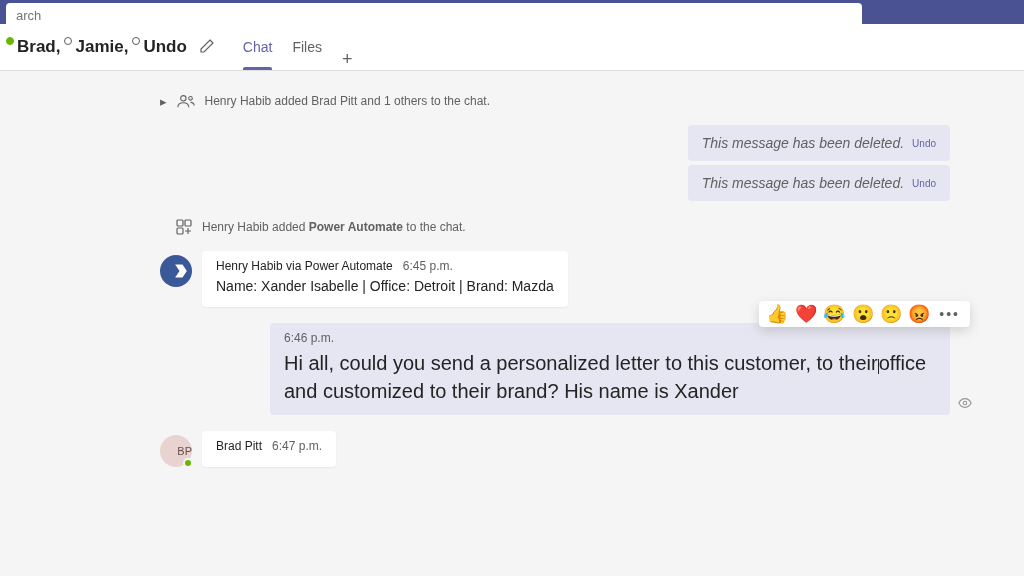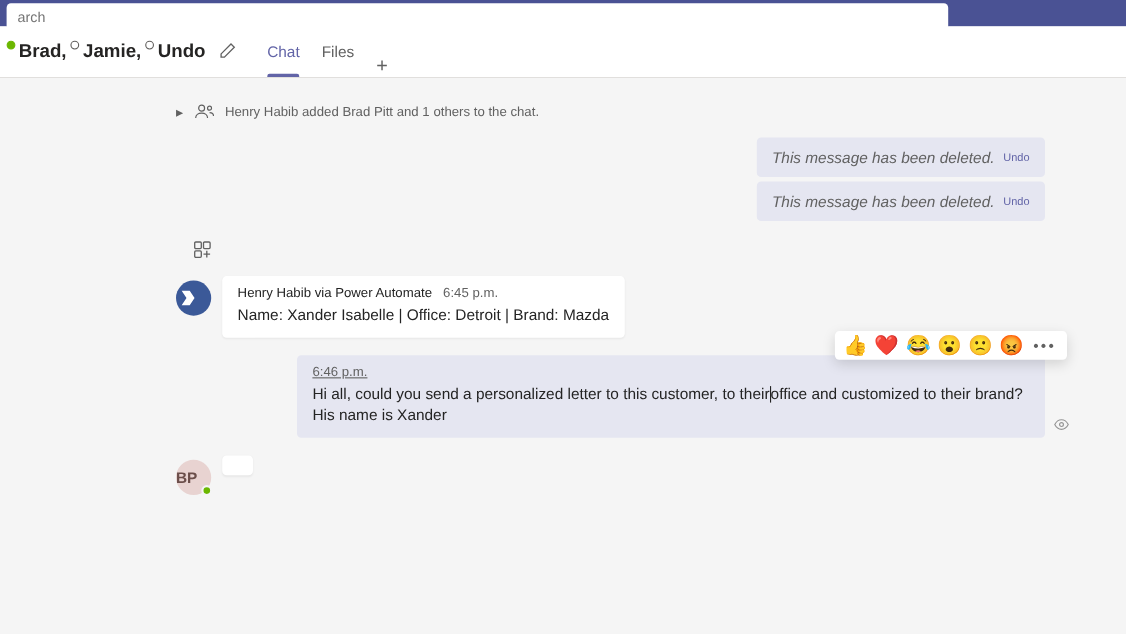--- a/index.html
+++ b/index.html
@@ -29,34 +29,34 @@
     .deleted-col { display: flex; flex-direction: column; align-items: flex-end; gap: 4px; margin: 4px 54px 18px 0; }
     .deleted { background: #e5e6f1; padding: 10px 14px; border-radius: 4px; display: flex; align-items: center; gap: 8px; min-width: 240px; }
     .deleted .txt { font-style: italic; color: #616161; font-size: 14px; }
     .deleted .undo { color: #6264a7; font-size: 10px; cursor: pointer; }
 
     .last-read { display: flex; align-items: center; color: #6264a7; font-size: 12px; margin: 10px 0 16px 0; }
     .last-read::before, .last-read::after { content: ''; flex: 1; height: 1px; background: #6264a7; }
     .last-read span { padding: 0 16px; }
 
     .msg-row { display: flex; margin-bottom: 16px; align-items: flex-start; gap: 10px; }
-    .avatar { width: 32px; height: 32px; border-radius: 50%; display: flex; align-items: center; justify-content: flex-start; font-size: 14px; font-weight: 700; position: relative; flex-shrink: 0; margin-top: 4px; }
+    .avatar { width: 32px; height: 32px; border-radius: 50%; display: flex; align-items: center; justify-content: flex-end; font-size: 11px; font-weight: 400; position: relative; flex-shrink: 0; margin-top: 4px; }
     .avatar.pa { background: #3b5998; }
     .avatar.bp { background: #e8d3d1; color: #6b4e4a; }
     .avatar .presence-dot { position: absolute; bottom: -1px; right: -1px; width: 10px; height: 10px; border-radius: 50%; background: #6bb700; border: 2px solid #f5f5f5; }
     .bubble { background: #fff; border-radius: 4px; padding: 8px 14px 10px 14px; box-shadow: 0 1px 2px rgba(0,0,0,0.06); max-width: 700px; }
     .bubble .head { display: flex; gap: 10px; margin-bottom: 4px; align-items: flex-end; }
     .bubble .name { font-size: 12px; color: #242424; font-weight: 400; }
     .bubble .time { font-size: 12px; color: #616161; }
     .bubble .content { font-size: 14px; color: #242424; line-height: 1.4; text-align: center; }
 
     .self-row { display: flex; flex-direction: column; align-items: flex-end; margin: 0 54px 16px 0; position: relative; }
     .self-bubble { background: #e5e6f1; border-radius: 4px; padding: 8px 14px 10px 14px; max-width: 690px; position: relative; }
-    .self-bubble .time { font-size: 12px; color: #616161; margin-bottom: 4px; text-decoration: underline; }
-    .self-bubble .content { font-size: 14px; color: #242424; line-height: 1.4; }
+    .self-bubble .time { font-size: 12px; color: #616161; margin-bottom: 4px; }
+    .self-bubble .content { font-size: 20px; color: #242424; line-height: 1.4; }
     .cursor { display: inline-block; width: 1px; height: 15px; background: #242424; vertical-align: text-bottom; }
     .seen { position: absolute; right: -22px; bottom: 2px; color: #949494; }
 
     .reaction-bar { position: absolute; top: -22px; right: -20px; background: #fff; border-radius: 4px; box-shadow: 0 4px 12px rgba(0,0,0,0.15); display: flex; align-items: center; gap: 6px; padding: 4px 8px; z-index: 10; }
     .reaction-bar .emoji { font-size: 18px; cursor: pointer; line-height: 1; }
     .reaction-bar .more { color: #616161; font-size: 14px; letter-spacing: 2px; cursor: pointer; padding: 0 2px; }
 
     .icon-svg { width: 16px; height: 16px; }
     .people-icon { width: 18px; height: 16px; }
     .pa-logo { display: inline-block; transform: scale(0.8); }
@@ -119,20 +119,21 @@
     </div>
   </div>
 
   <div class="system-row" style="margin-left:16px;">
     <svg class="icon-svg" viewBox="0 0 16 16" fill="none" stroke="#616161" stroke-width="1.2">
         <rect x="1" y="1" width="6" height="6" rx="1"></rect>
         <rect x="9" y="1" width="6" height="6" rx="1"></rect>
         <rect x="1" y="9" width="6" height="6" rx="1"></rect>
         <path d="M12 9v6M9 12h6"></path>
       </svg>
+    <span class="body"><span>Henry Habib added </span><b>Power Automate</b><span> to the chat.</span></span>
   </div>
 
 
   <div class="msg-row">
     <div class="avatar pa">
       <svg class="pa-logo" width="22" height="22" viewBox="0 0 24 24">
           <path fill="#fff" d="M4 3h10l6 9-6 9H4l6-9-6-9z"></path>
         </svg>
     </div>
     <div class="bubble">
@@ -165,16 +166,20 @@
       </span>
     </div>
   </div>
 
   <div class="msg-row">
     <div class="avatar bp">
       <span>BP</span>
       <span class="presence-dot"></span>
     </div>
     <div class="bubble">
+      <div class="head">
+        <span class="name">Brad Pitt</span>
+        <span class="time">6:47 p.m.</span>
+      </div>
     </div>
   </div>
 
 </div>
 
 </body></html>

